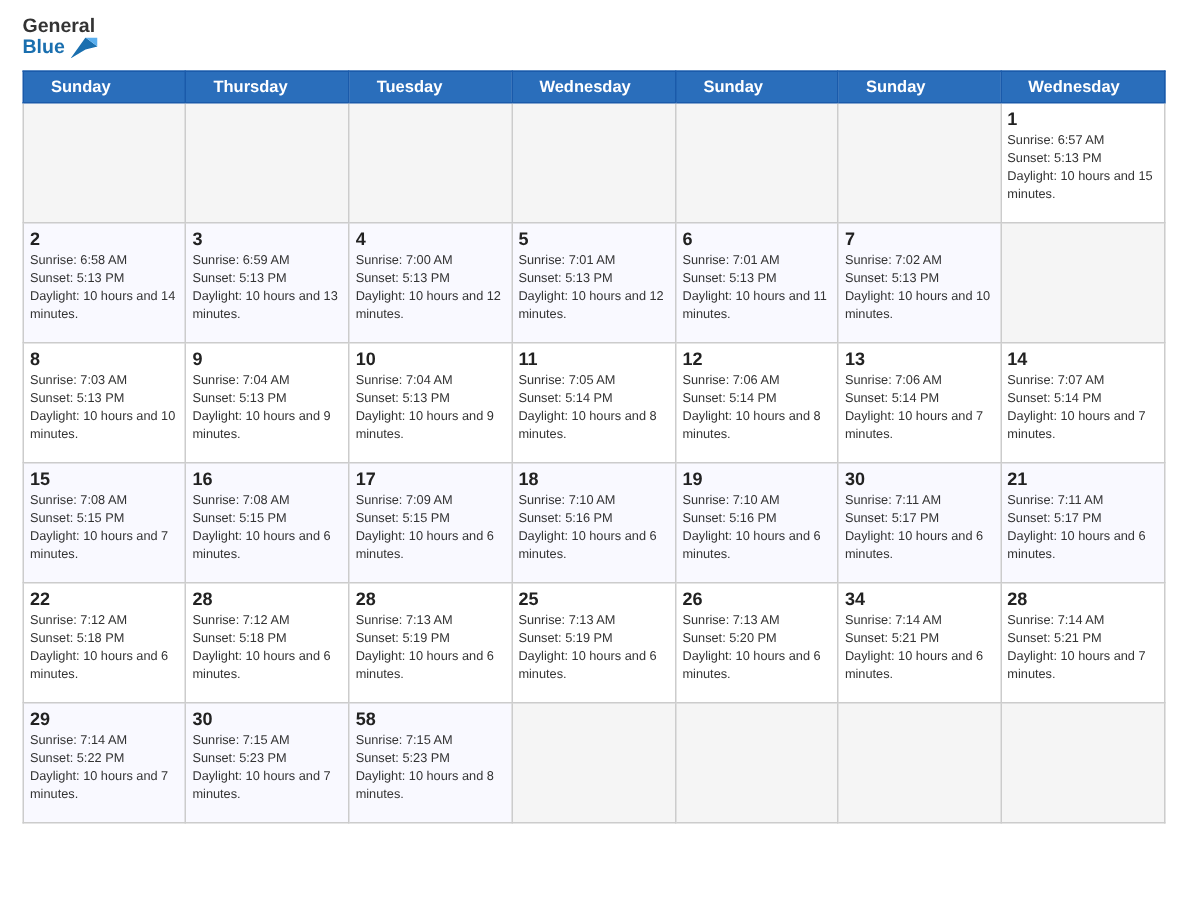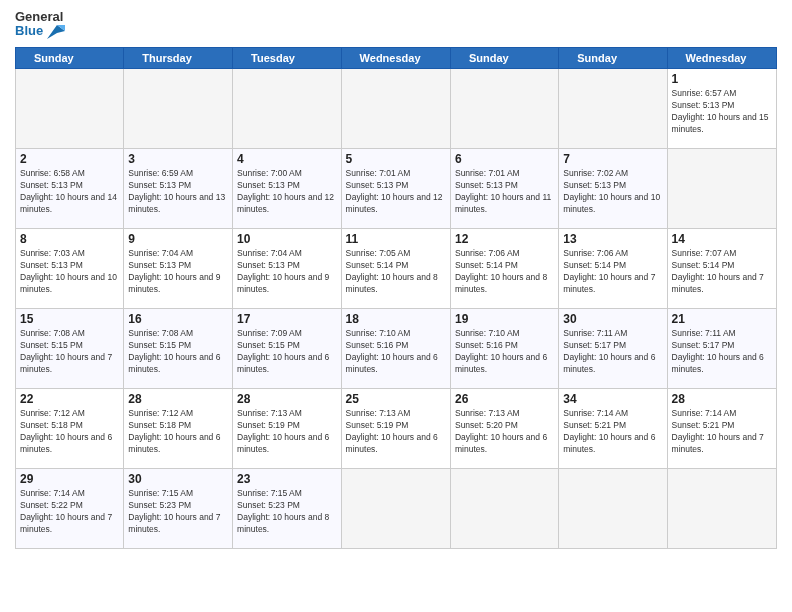--- a/index.html
+++ b/index.html
@@ -247,21 +247,21 @@
         <tr>
           <td>
             <span class="day-number">29</span>
             <div class="day-info">Sunrise: 7:14 AM<br>Sunset: 5:22 PM<br>Daylight: 10 hours and 7 minutes.</div>
           </td>
           <td>
             <span class="day-number">30</span>
             <div class="day-info">Sunrise: 7:15 AM<br>Sunset: 5:23 PM<br>Daylight: 10 hours and 7 minutes.</div>
           </td>
           <td>
-            <span class="day-number">23</span>
+            <span class="day-number">58</span>
             <div class="day-info">Sunrise: 7:15 AM<br>Sunset: 5:23 PM<br>Daylight: 10 hours and 8 minutes.</div>
           </td>
           <td class="empty"></td>
           <td class="empty"></td>
           <td class="empty"></td>
           <td class="empty"></td>
         </tr>
       </tbody>
   </table>
 </div>

